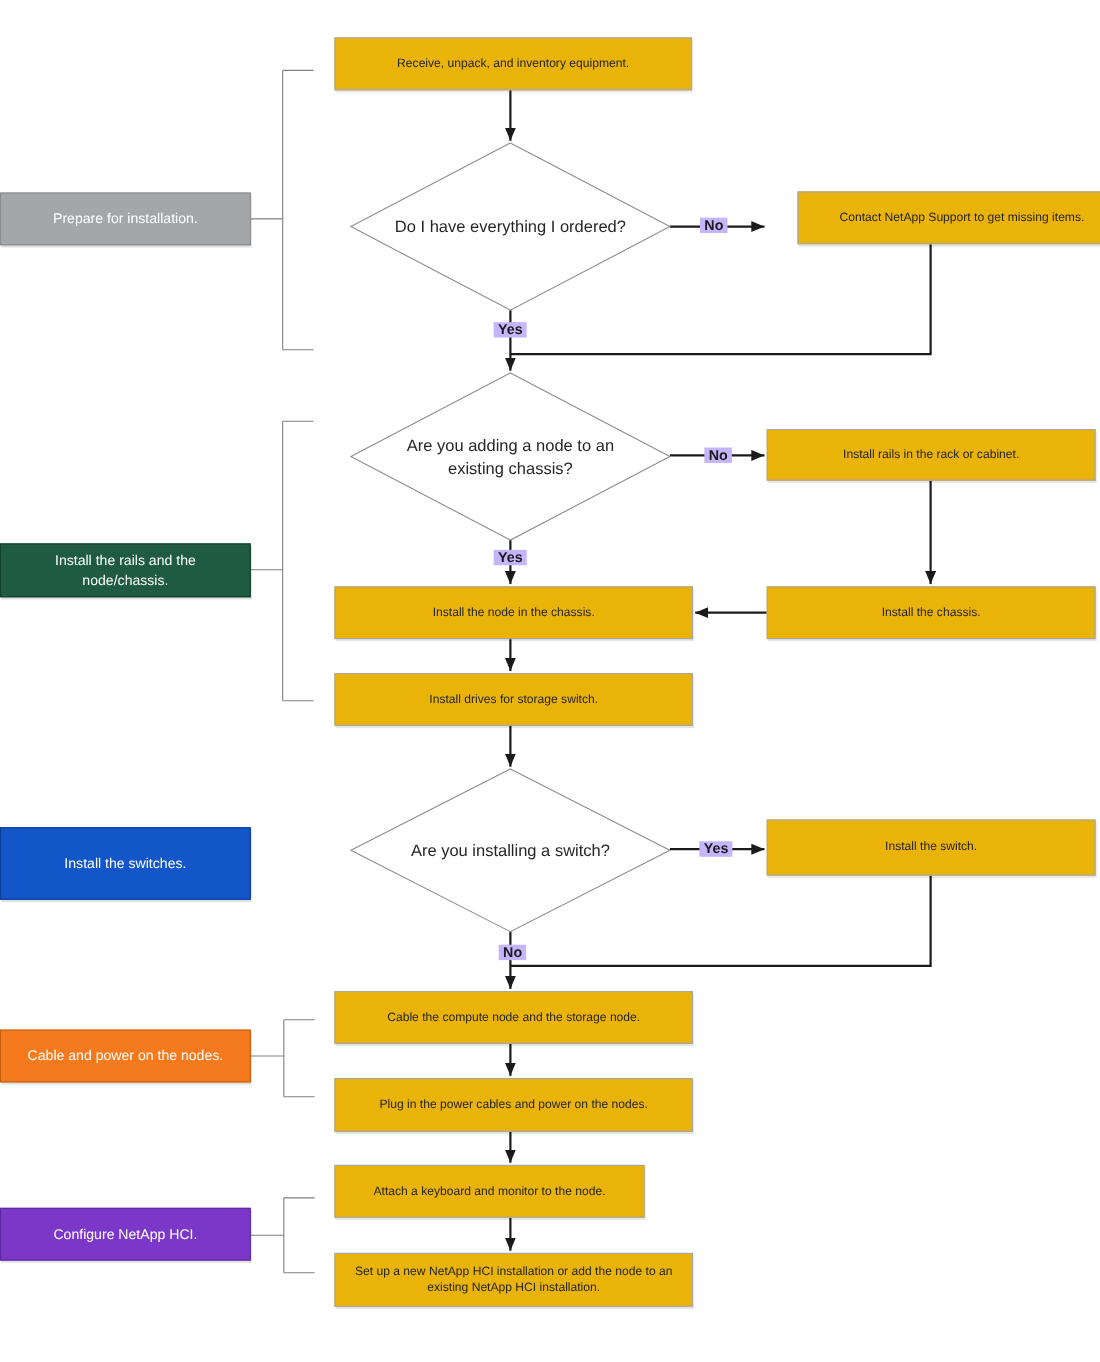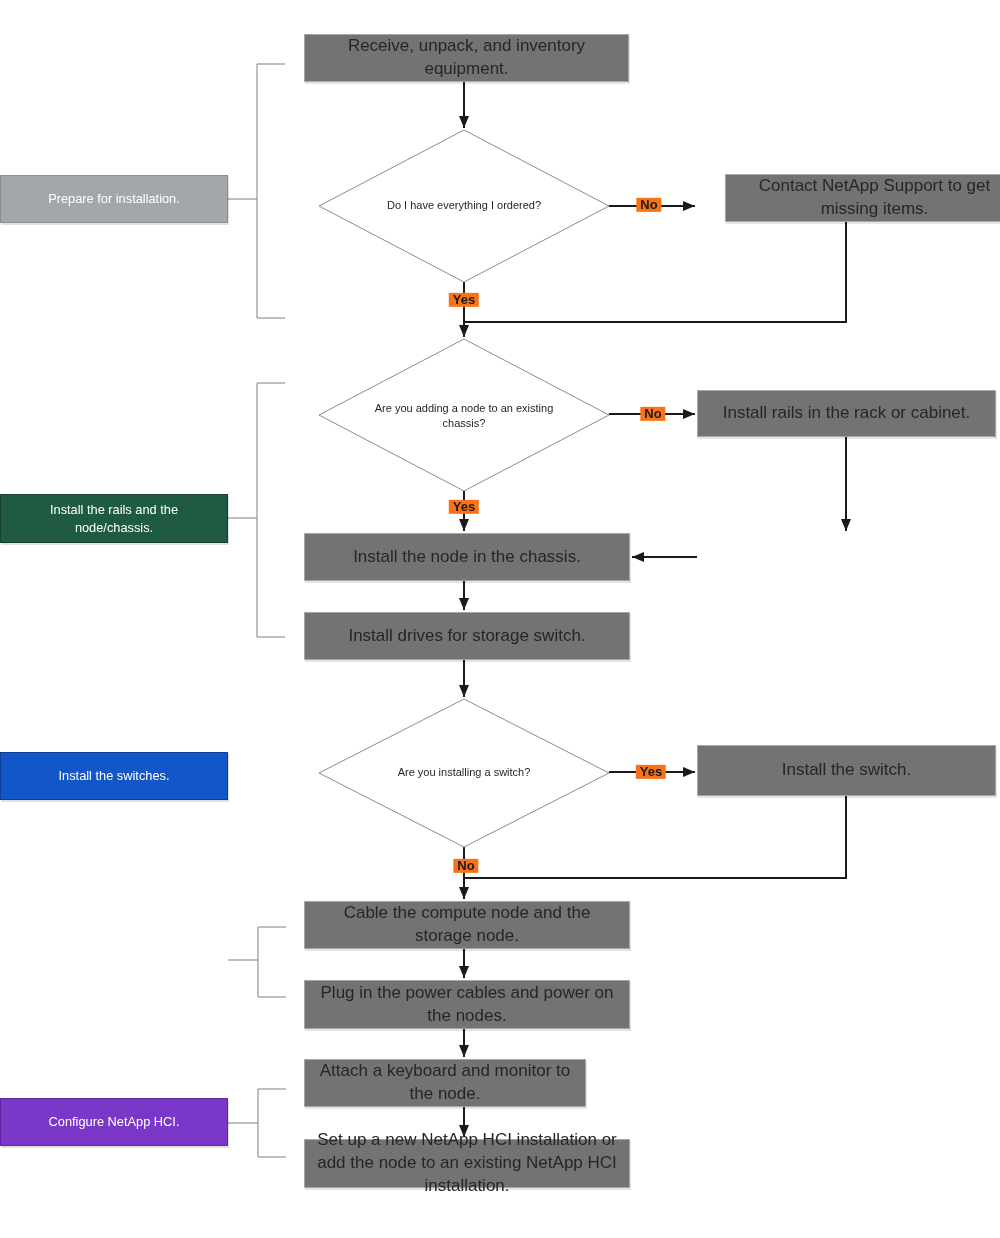--- a/index.html
+++ b/index.html
@@ -2,36 +2,36 @@
 <html><head>
 <meta charset="utf-8">
 <style>
   html,body{margin:0;padding:0;background:#ffffff;}
   .canvas{
     position:relative;width:1000px;height:1238px;background:#ffffff;
     font-family:"Liberation Sans",sans-serif;color:#262626;overflow:hidden;
   }
   .layer{position:absolute;left:0;top:0;}
   .box{
-    position:absolute;box-sizing:border-box;background:#737373;
+    position:absolute;box-sizing:border-box;background:#eab308;
     border:1px solid #a6a6a6;box-shadow:1px 2px 0 rgba(0,0,0,0.10);
     display:flex;align-items:center;justify-content:center;text-align:center;
-    font-size:17px;line-height:1.35;padding:20px 10px;color:#262626;
+    font-size:11px;line-height:1.35;padding:20px 10px;color:#262626;
   }
   .dtext{
     position:absolute;box-sizing:border-box;display:flex;align-items:center;justify-content:center;
-    text-align:center;font-size:11px;line-height:1.4;color:#262626;
+    text-align:center;font-size:15px;line-height:1.4;color:#262626;
   }
   .cat{
     position:absolute;box-sizing:border-box;display:flex;align-items:center;justify-content:center;
     text-align:center;font-size:12.8px;line-height:1.35;color:#ffffff;
     padding:4px 22px;border:1px solid transparent;box-shadow:1px 2px 0 rgba(0,0,0,0.12);
   }
   .edge-label{
-    position:absolute;transform:translate(-50%,-50%);background:#f97316;
+    position:absolute;transform:translate(-50%,-50%);background:#c4b5fd;
     padding:0 4px;font-size:13px;font-weight:700;color:#1a1a1a;line-height:1.1;
   }
 </style>
 </head>
 <body>
 
 <div class="canvas">
 
   <svg class="layer" width="1000" height="1238" viewBox="0 0 1000 1238">
     <defs>
@@ -70,34 +70,36 @@
       <polygon points="464,130 609,206 464,282 319,206"></polygon>
       <polygon points="464,339 609,415 464,491 319,415"></polygon>
       <polygon points="464,699 609,773 464,847 319,773"></polygon>
     </g>
   </svg>
 
   <div class="box" style="left:304px;top:34px;width:325px;height:48px;">Receive, unpack, and inventory equipment.</div>
   <div class="box" style="left:697px;top:174px;width:299px;height:48px;margin-left:28px;">Contact NetApp Support to get missing items.</div>
   <div class="box" style="left:697px;top:390px;width:299px;height:47px;">Install rails in the rack or cabinet.</div>
   <div class="box" style="left:304px;top:533px;width:326px;height:48px;">Install the node in the chassis.</div>
+  <div class="box" style="left:697px;top:533px;width:299px;height:48px;">Install the chassis.</div>
   <div class="box" style="left:304px;top:612px;width:326px;height:48px;">Install drives for storage switch.</div>
   <div class="box" style="left:697px;top:745px;width:299px;height:51px;text-align:center;">Install the switch.</div>
   <div class="box" style="left:304px;top:901px;width:326px;height:48px;">Cable the compute node and the storage node.</div>
   <div class="box" style="left:304px;top:980px;width:326px;height:49px;">Plug in the power cables and power on the nodes.</div>
   <div class="box" style="left:304px;top:1059px;width:282px;height:48px;">Attach a keyboard and monitor to the node.</div>
   <div class="box" style="left:304px;top:1139px;width:326px;height:49px;">Set up a new NetApp HCI installation or add the node to an existing NetApp HCI installation.</div>
 
   <div class="dtext" style="left:344px;top:186px;width:240px;height:40px;">Do I have everything I ordered?</div>
   <div class="dtext" style="left:354px;top:394px;width:220px;height:44px;">Are you adding a node to an existing chassis?</div>
   <div class="dtext" style="left:354px;top:753px;width:220px;height:40px;">Are you installing a switch?</div>
 
   <div class="cat" style="left: 0px; top: 175px; width: 228px; height: 48px; background-color: rgb(163, 167, 170); border-color: rgb(137, 141, 145);">Prepare for installation.</div>
   <div class="cat" style="left: 0px; top: 494px; width: 228px; height: 49px; background-color: rgb(30, 91, 65); border-color: rgb(21, 64, 45);">Install the rails and the node/chassis.</div>
-  <div class="cat" style="left: 0px; top: 752px; width: 228px; height: 48px; background-color: rgb(18, 86, 201); border-color: rgb(13, 62, 149);">Install the switches.</div>
+  <div class="cat" style="left: 0px; top: 752px; width: 228px; height: 66px; background-color: rgb(18, 86, 201); border-color: rgb(13, 62, 149);">Install the switches.</div>
+  <div class="cat" style="left: 0px; top: 936px; width: 228px; height: 48px; background-color: rgb(245, 122, 30); border-color: rgb(194, 95, 18);">Cable and power on the nodes.</div>
   <div class="cat" style="left: 0px; top: 1098px; width: 228px; height: 48px; background-color: rgb(123, 56, 200); border-color: rgb(91, 40, 160);">Configure NetApp HCI.</div>
 
   <div class="edge-label" style="left:649px;top:205px;">No</div>
   <div class="edge-label" style="left:464px;top:300px;">Yes</div>
   <div class="edge-label" style="left:653px;top:414px;">No</div>
   <div class="edge-label" style="left:464px;top:507px;">Yes</div>
   <div class="edge-label" style="left:651px;top:772px;">Yes</div>
   <div class="edge-label" style="left:466px;top:866px;">No</div>
 
 </div>

